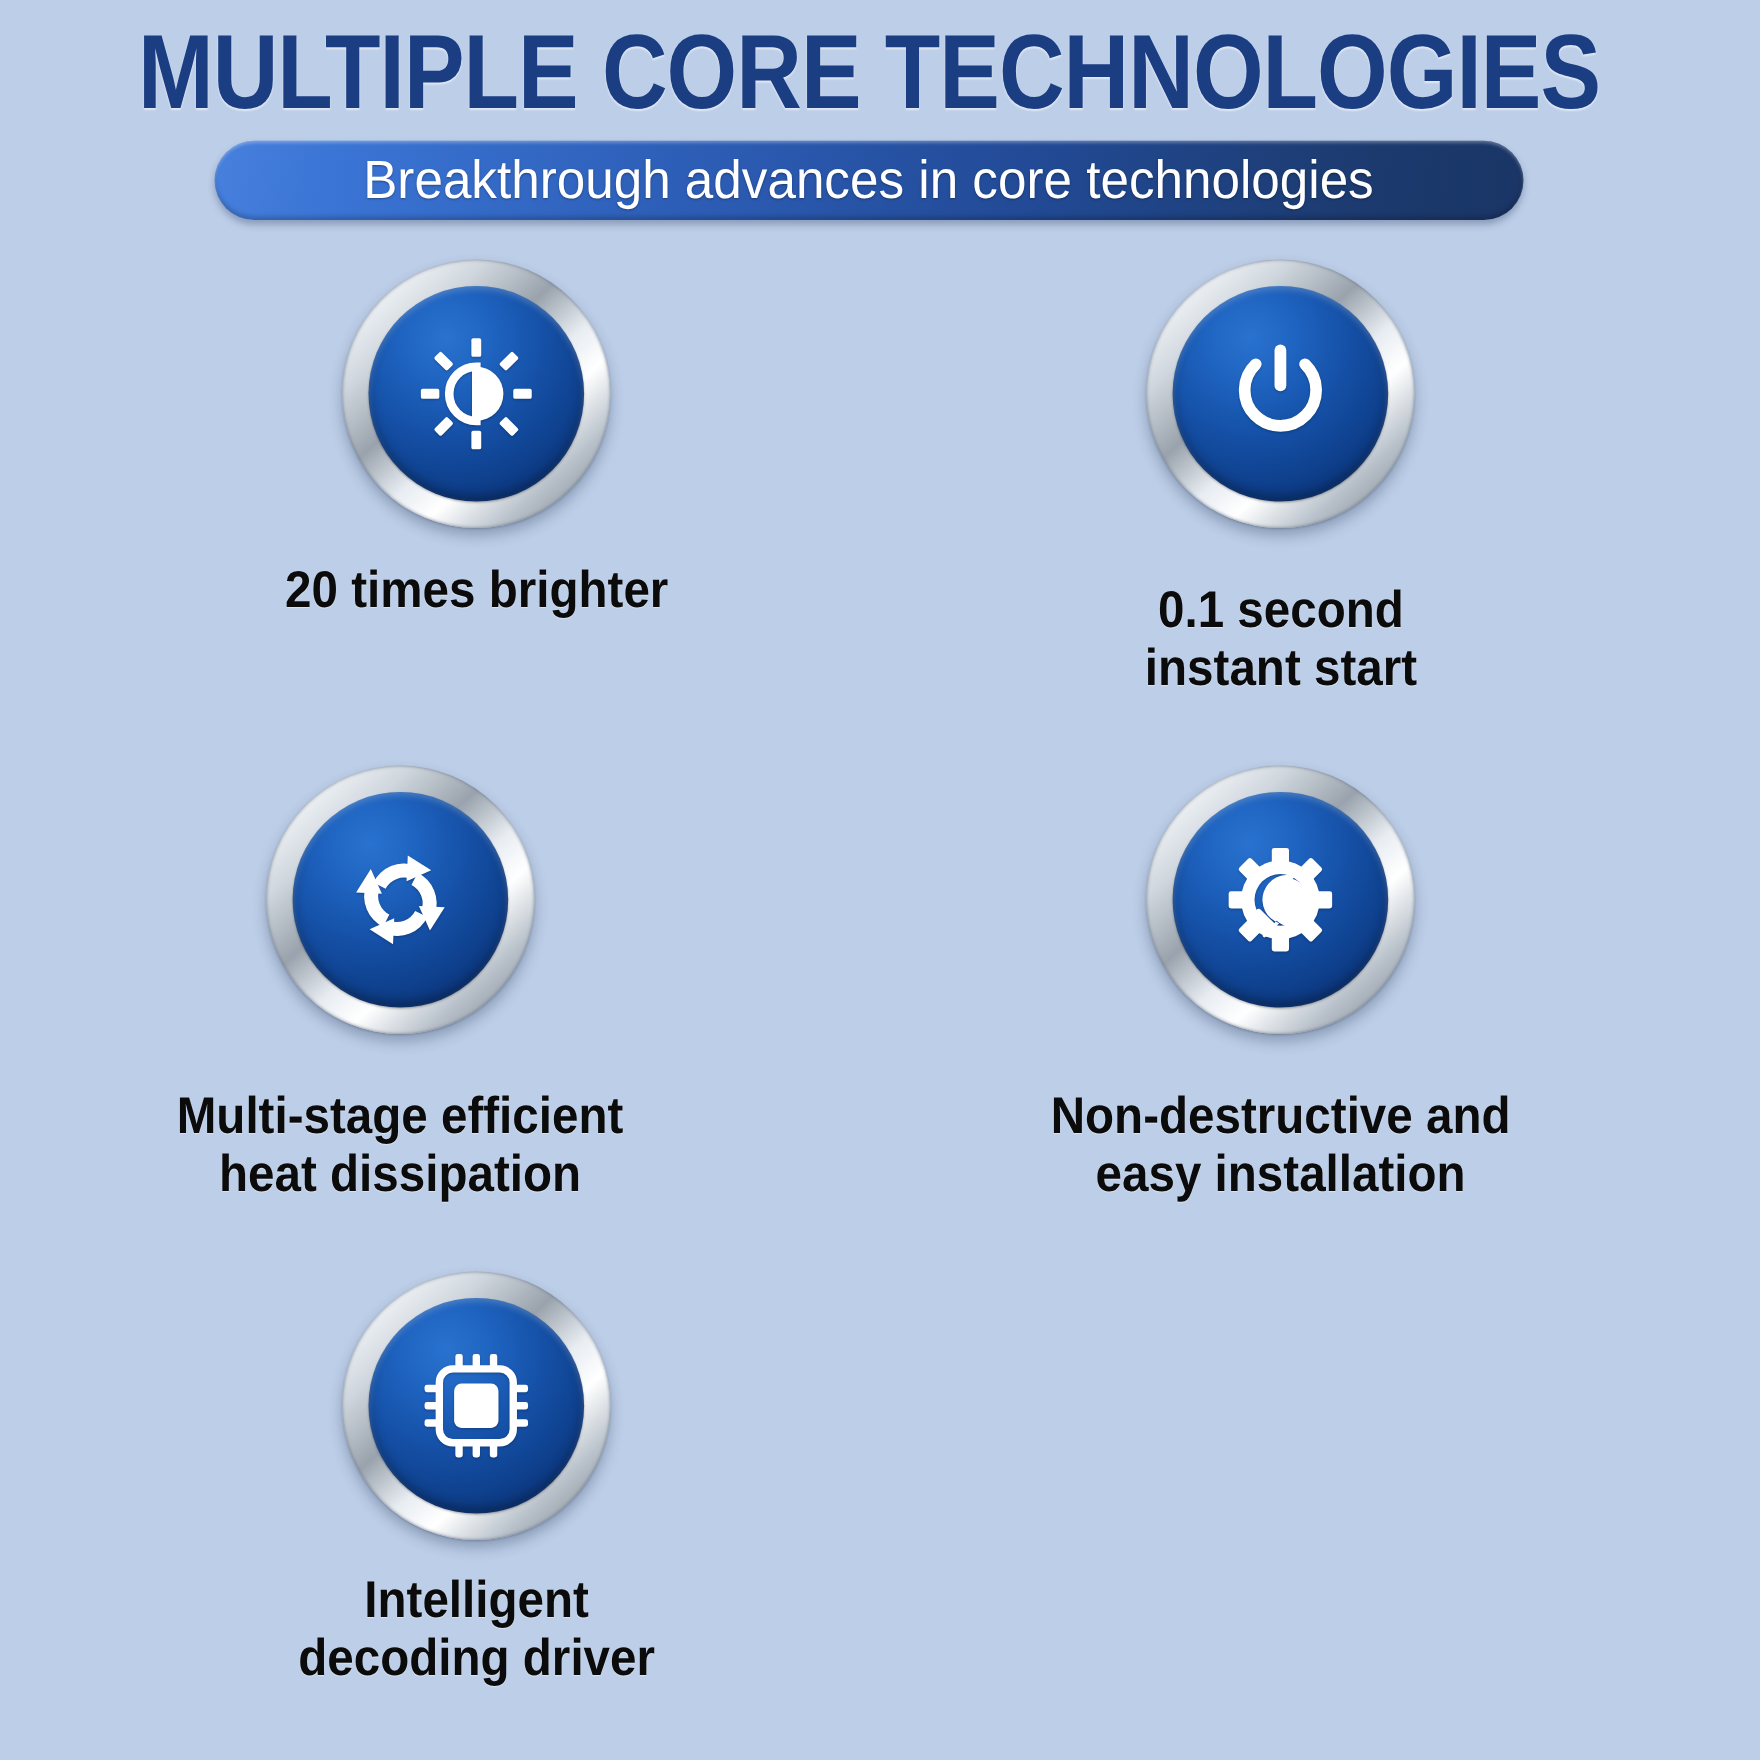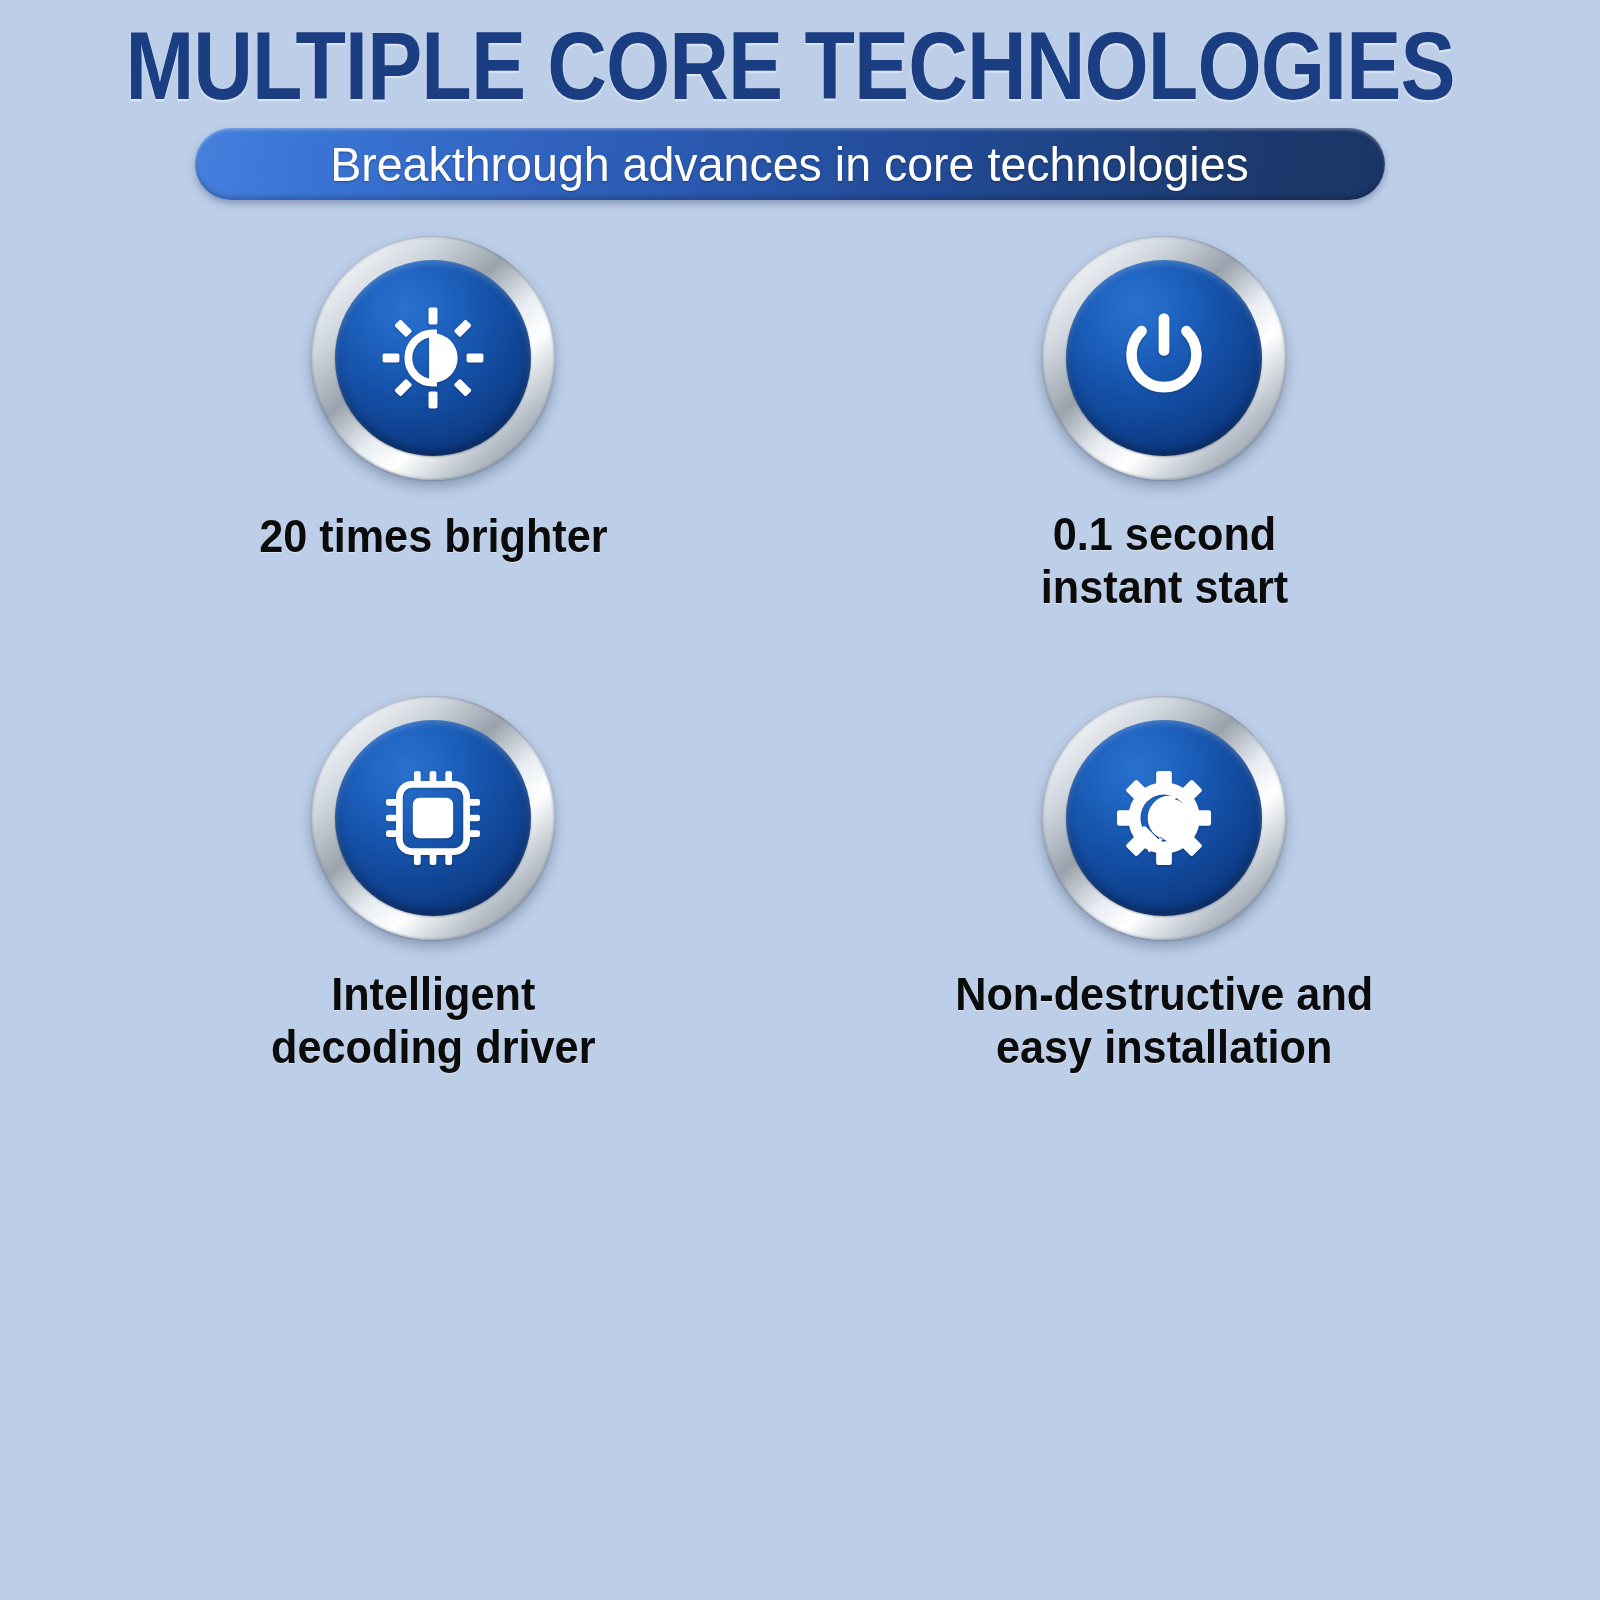--- a/index.html
+++ b/index.html
@@ -77,21 +77,21 @@
     grid-template-rows: 460px 460px 440px;
     row-gap: 0;
   }
   .cell {
     display: flex;
     flex-direction: column;
     align-items: center;
   }
   
   .cell.col-left  { padding-left: 66px; }
-  .cell.col-right { padding-right: 72px; }
+  .cell.col-right { padding-right: 72px; gap: 20px; }
 
   
   .badge {
     width: 244px;
     height: 244px;
     border-radius: 50%;
     position: relative;
     background:
       linear-gradient(138deg,
         #ffffff 0%,
@@ -206,52 +206,51 @@
           <path d="M30 26 A29 29 0 1 0 70 26" fill="none" stroke="#ffffff" stroke-width="9.5" stroke-linecap="round"></path>
           <rect x="45.2" y="10" width="9.6" height="38" rx="4.8" fill="#ffffff"></rect>
         </svg>
       </div>
     </div>
     <div class="label two-line">0.1 second
 instant start</div>
   </div>
 
 
-
-  <div class="cell col-left">
+  <div class="cell col-right">
     <div class="badge">
       <div class="badge-inner">
         <svg viewBox="0 0 100 100">
           <g fill="#ffffff">
 
-            <rect x="33" y="8" width="6" height="14" rx="2"></rect>
-            <rect x="47" y="8" width="6" height="14" rx="2"></rect>
-            <rect x="61" y="8" width="6" height="14" rx="2"></rect>
-
-            <rect x="33" y="78" width="6" height="14" rx="2"></rect>
-            <rect x="47" y="78" width="6" height="14" rx="2"></rect>
-            <rect x="61" y="78" width="6" height="14" rx="2"></rect>
-
-            <rect x="8" y="33" width="14" height="6" rx="2"></rect>
-            <rect x="8" y="47" width="14" height="6" rx="2"></rect>
-            <rect x="8" y="61" width="14" height="6" rx="2"></rect>
-
-            <rect x="78" y="33" width="14" height="6" rx="2"></rect>
-            <rect x="78" y="47" width="14" height="6" rx="2"></rect>
-            <rect x="78" y="61" width="14" height="6" rx="2"></rect>
+            <g>
+              <path d="M28 36 A28 28 0 0 1 62 22 L59 33 A17 17 0 0 0 38 41 Z"></path>
+              <path d="M56 14 L75 26 L55 35 Z"></path>
+            </g>
+
+            <g transform="rotate(90 50 50)">
+              <path d="M28 36 A28 28 0 0 1 62 22 L59 33 A17 17 0 0 0 38 41 Z"></path>
+              <path d="M56 14 L75 26 L55 35 Z"></path>
+            </g>
+
+            <g transform="rotate(180 50 50)">
+              <path d="M28 36 A28 28 0 0 1 62 22 L59 33 A17 17 0 0 0 38 41 Z"></path>
+              <path d="M56 14 L75 26 L55 35 Z"></path>
+            </g>
+
+            <g transform="rotate(270 50 50)">
+              <path d="M28 36 A28 28 0 0 1 62 22 L59 33 A17 17 0 0 0 38 41 Z"></path>
+              <path d="M56 14 L75 26 L55 35 Z"></path>
+            </g>
           </g>
-
-          <rect x="20" y="20" width="60" height="60" rx="11" fill="none" stroke="#ffffff" stroke-width="6"></rect>
-
-          <rect x="32" y="32" width="36" height="36" rx="6" fill="#ffffff"></rect>
-        </svg>
-      </div>
-    </div>
-    <div class="label two-line">Intelligent
-decoding driver</div>
+        </svg>
+      </div>
+    </div>
+    <div class="label two-line">Multi-stage efficient
+heat dissipation</div>
   </div>
 
   <div class="cell col-right">
     <div class="badge">
       <div class="badge-inner">
         <svg viewBox="0 0 100 100">
           <defs>
             <mask id="gearMask">
               <rect x="0" y="0" width="100" height="100" fill="#000"></rect>
 
@@ -281,13 +280,46 @@
             </mask>
           </defs>
           <rect x="0" y="0" width="100" height="100" fill="#ffffff" mask="url(#gearMask)"></rect>
         </svg>
       </div>
     </div>
     <div class="label two-line">Non-destructive and
 easy installation</div>
   </div>
 
+  <div class="cell col-left">
+    <div class="badge">
+      <div class="badge-inner">
+        <svg viewBox="0 0 100 100">
+          <g fill="#ffffff">
+
+            <rect x="33" y="8" width="6" height="14" rx="2"></rect>
+            <rect x="47" y="8" width="6" height="14" rx="2"></rect>
+            <rect x="61" y="8" width="6" height="14" rx="2"></rect>
+
+            <rect x="33" y="78" width="6" height="14" rx="2"></rect>
+            <rect x="47" y="78" width="6" height="14" rx="2"></rect>
+            <rect x="61" y="78" width="6" height="14" rx="2"></rect>
+
+            <rect x="8" y="33" width="14" height="6" rx="2"></rect>
+            <rect x="8" y="47" width="14" height="6" rx="2"></rect>
+            <rect x="8" y="61" width="14" height="6" rx="2"></rect>
+
+            <rect x="78" y="33" width="14" height="6" rx="2"></rect>
+            <rect x="78" y="47" width="14" height="6" rx="2"></rect>
+            <rect x="78" y="61" width="14" height="6" rx="2"></rect>
+          </g>
+
+          <rect x="20" y="20" width="60" height="60" rx="11" fill="none" stroke="#ffffff" stroke-width="6"></rect>
+
+          <rect x="32" y="32" width="36" height="36" rx="6" fill="#ffffff"></rect>
+        </svg>
+      </div>
+    </div>
+    <div class="label two-line">Intelligent
+decoding driver</div>
+  </div>
+
 </div>
 
 </body></html>

